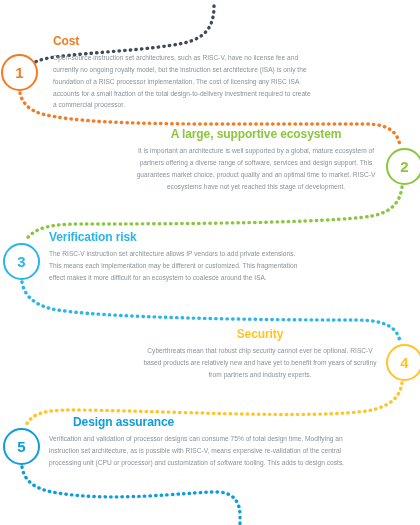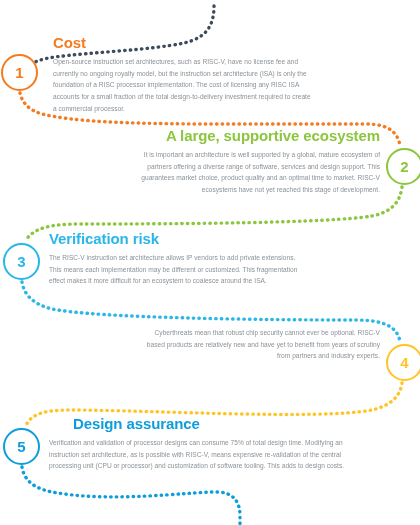--- a/index.html
+++ b/index.html
@@ -44,24 +44,24 @@
     font-size: 15px;
     font-weight: bold;
     line-height: 1;
     z-index: 5;
   }
   .marker-num { display: block; padding-bottom: 1px; }
 
   
   .block { position: absolute; }
   .block.left  { text-align: left; }
-  .block.right { text-align: right; }
+  .block.right { text-align: center; }
 
   .block-title {
-    font-size: 15px;
+    font-size: 12px;
     font-weight: bold;
     line-height: 1.2;
     margin-bottom: 4px;
     letter-spacing: -0.1px;
   }
 
   .block-body {
     font-size: 6.6px;
     line-height: 1.78;
     color: #8a9298;
@@ -137,20 +137,21 @@
       <div class="block-title" style="color:#29b6e8;">Verification risk</div>
       <div class="block-body">The RISC-V instruction set architecture allows IP vendors to add private extensions. This means each implementation may be different or customized. This fragmentation effect makes it more difficult for an ecosystem to coalesce around the ISA.</div>
     </div>
   </div>
 
   <div class="step" id="step-4">
     <div class="marker" style="border:2.6px solid #ffc425; color:#ffc425;">
       <span class="marker-num">4</span>
     </div>
     <div class="block right">
+      <div class="block-title" style="color:#ffc425;">Security</div>
       <div class="block-body">Cyberthreats mean that robust chip security cannot ever be optional. RISC-V based products are relatively new and have yet to benefit from years of scrutiny from partners and industry experts.</div>
     </div>
   </div>
 
   <div class="step" id="step-5">
     <div class="marker" style="border:2.6px solid #0d9ddb; color:#0d9ddb;">
       <span class="marker-num">5</span>
     </div>
     <div class="block left">
       <div class="block-title" style="color:#0d9ddb;padding-left:24px;">Design assurance</div>

